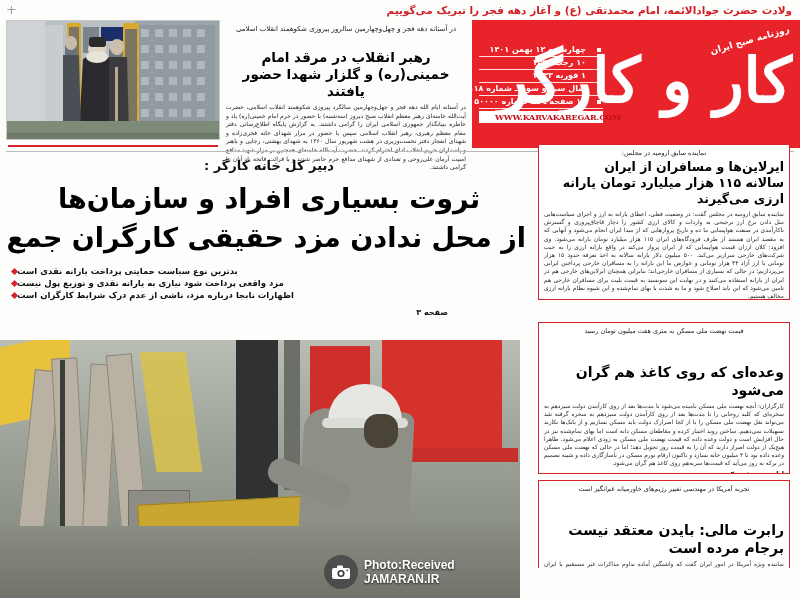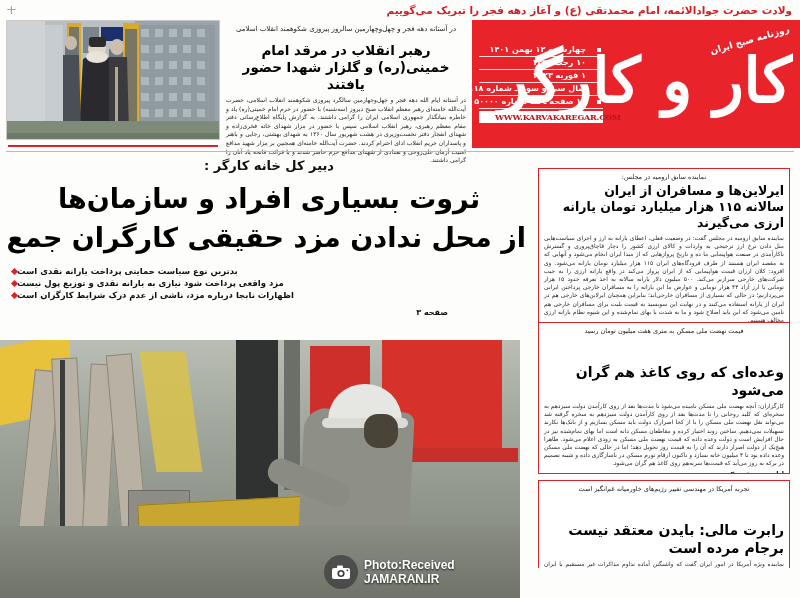--- a/index.html
+++ b/index.html
@@ -126,21 +126,21 @@
     position: absolute;
     top: 22px; right: 330px;
     width: 248px; height: 128px;
     padding: 2px 4px 0 4px;
   }
   .lead-top .kicker {
     text-align: center;
     font-size: 7px;
     color: #1b1b1b;
     line-height: 10px;
-    margin-bottom: 8px;
+    margin-bottom: 15px;
   }
   .lead-top .hl {
     text-align: center;
     font-size: 13.5px;
     font-weight: bold;
     color: #000;
     line-height: 17px;
     letter-spacing: -0.3px;
     margin-bottom: 3px;
   }
@@ -262,21 +262,21 @@
     text-align: justify;
     margin-top: 3px;
   }
   .box .cont {
     font-size: 6.5px;
     font-weight: bold;
     color: #111;
     text-align: right;
     margin-top: 2px;
   }
-  #box1 { top: 168px; height: 156px; }
+  #box1 { top: 144px; height: 156px; }
   #box2 { top: 322px; height: 152px; }
   #box3 { top: 480px; height: 88px; border-bottom: none; }
 
   
   .photo-main {
     position: absolute;
     top: 340px; right: 280px;
     width: 522px; height: 258px;
     overflow: hidden;
     background: #8b8f86;

